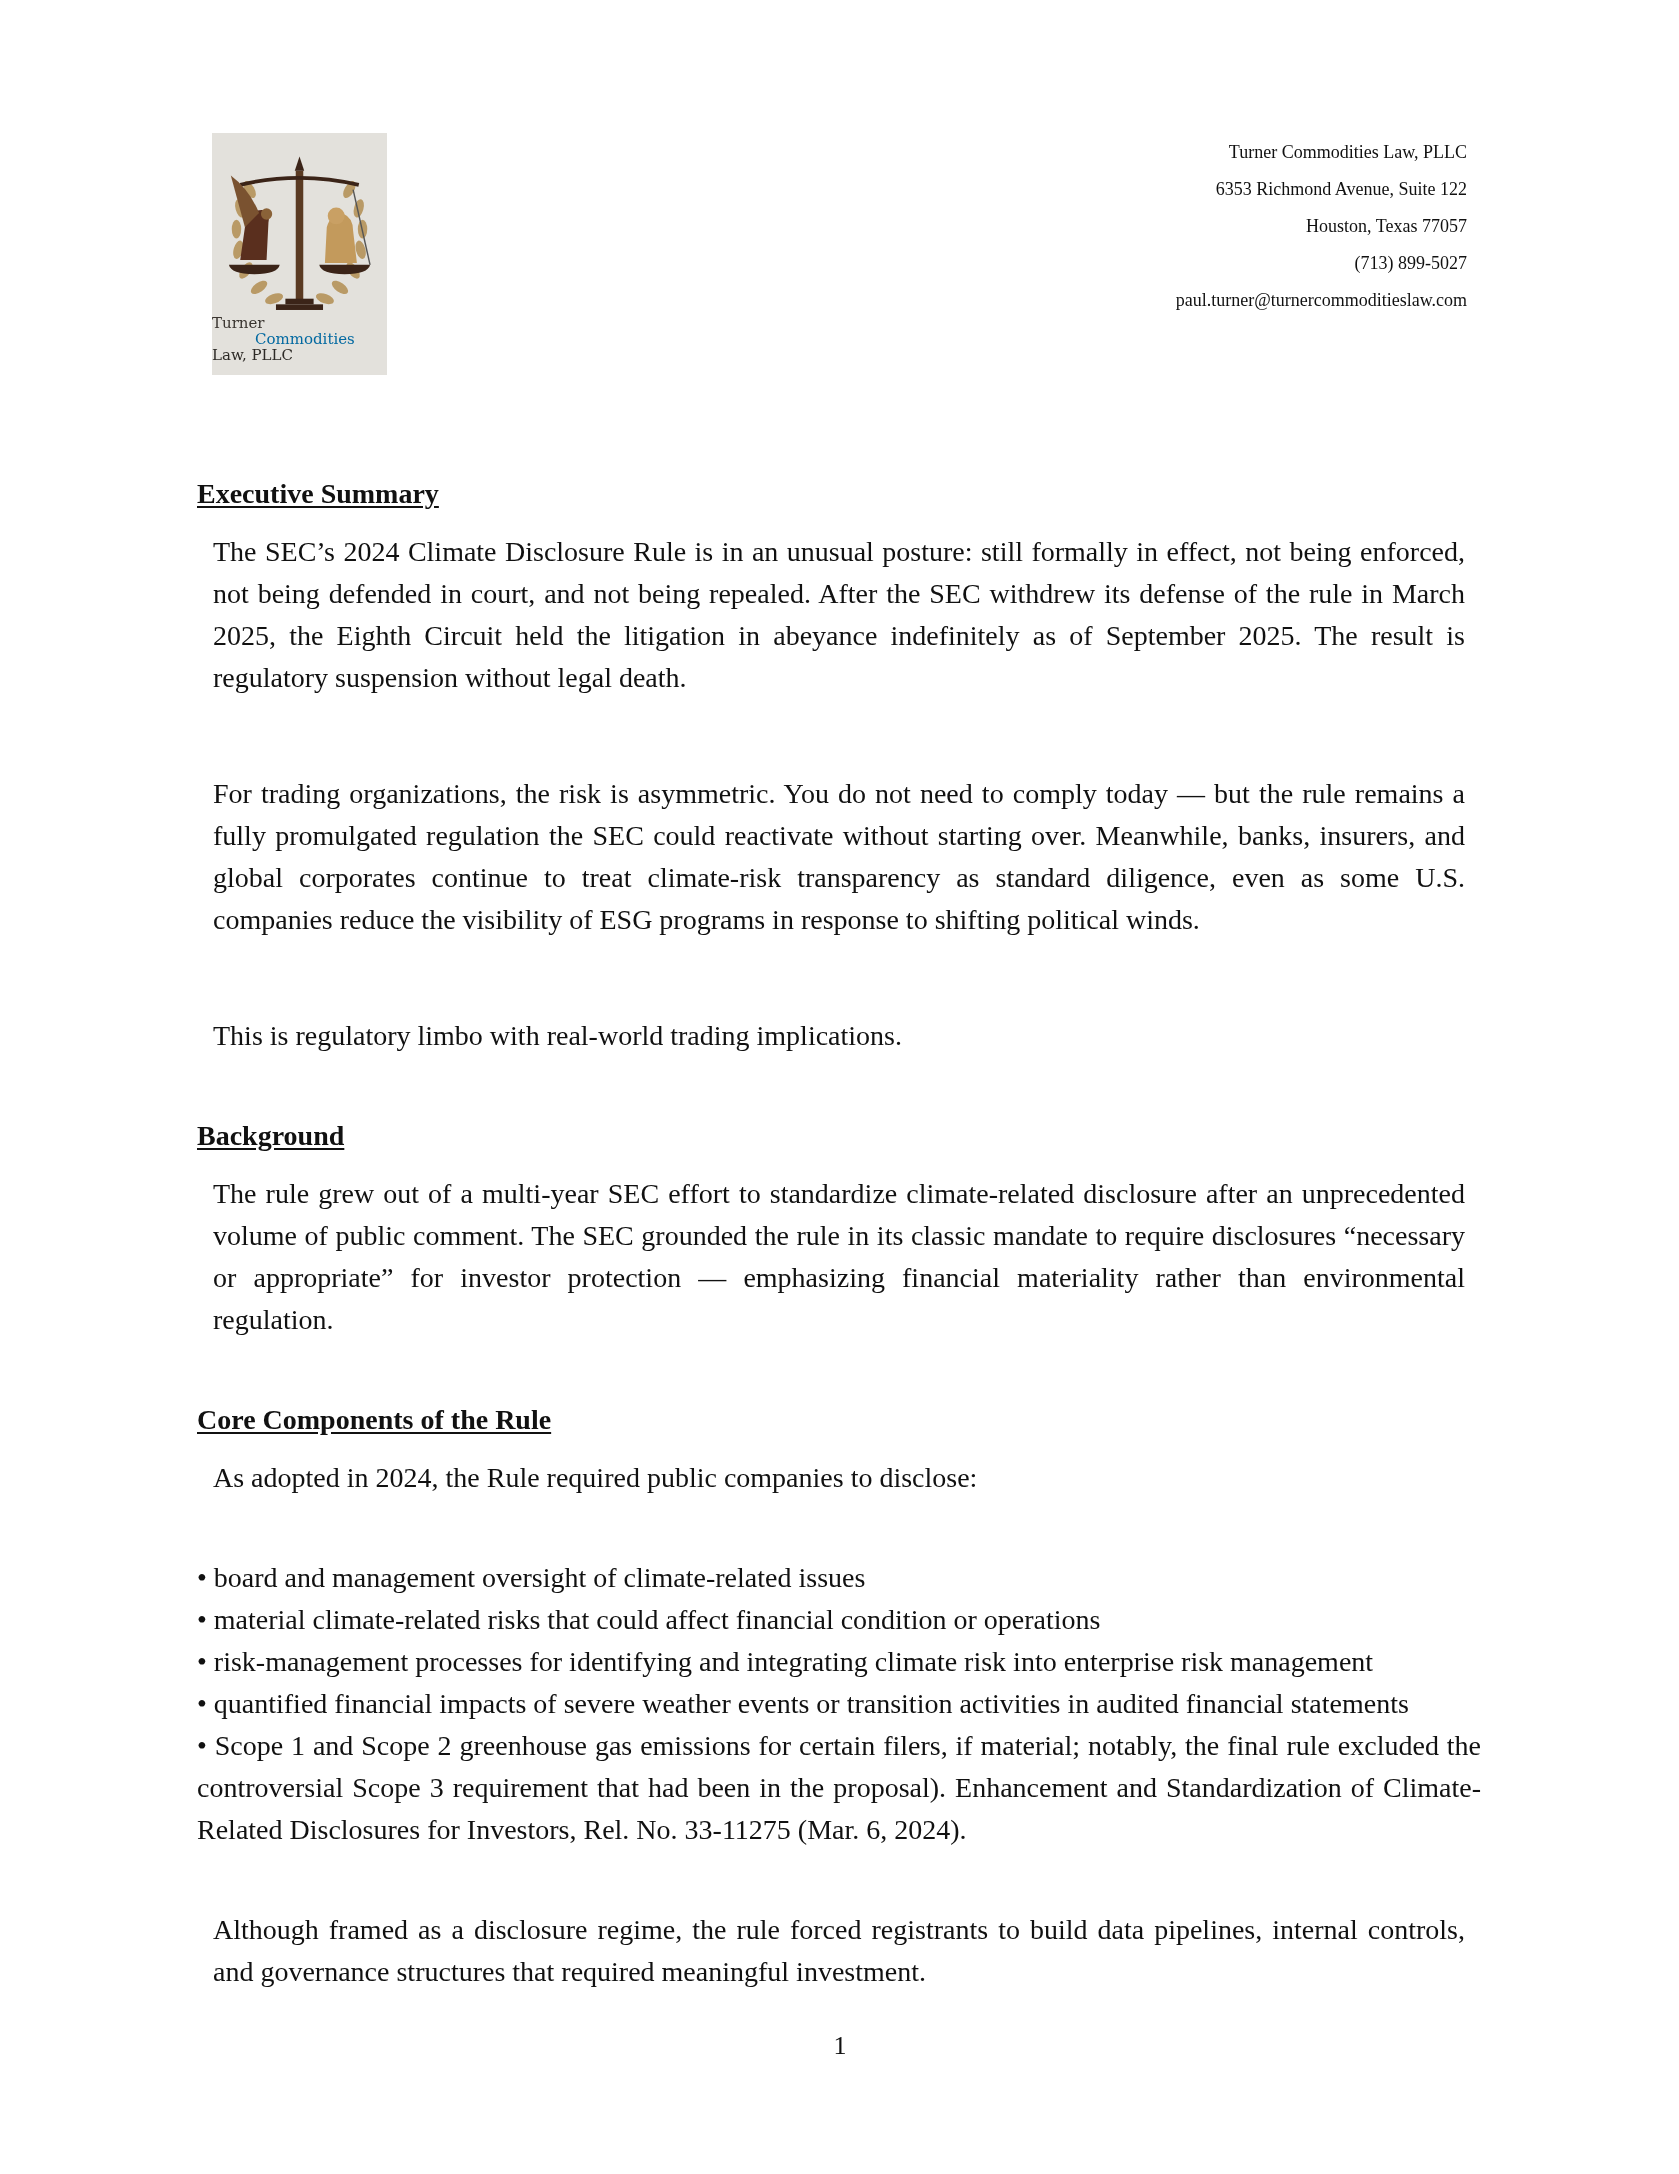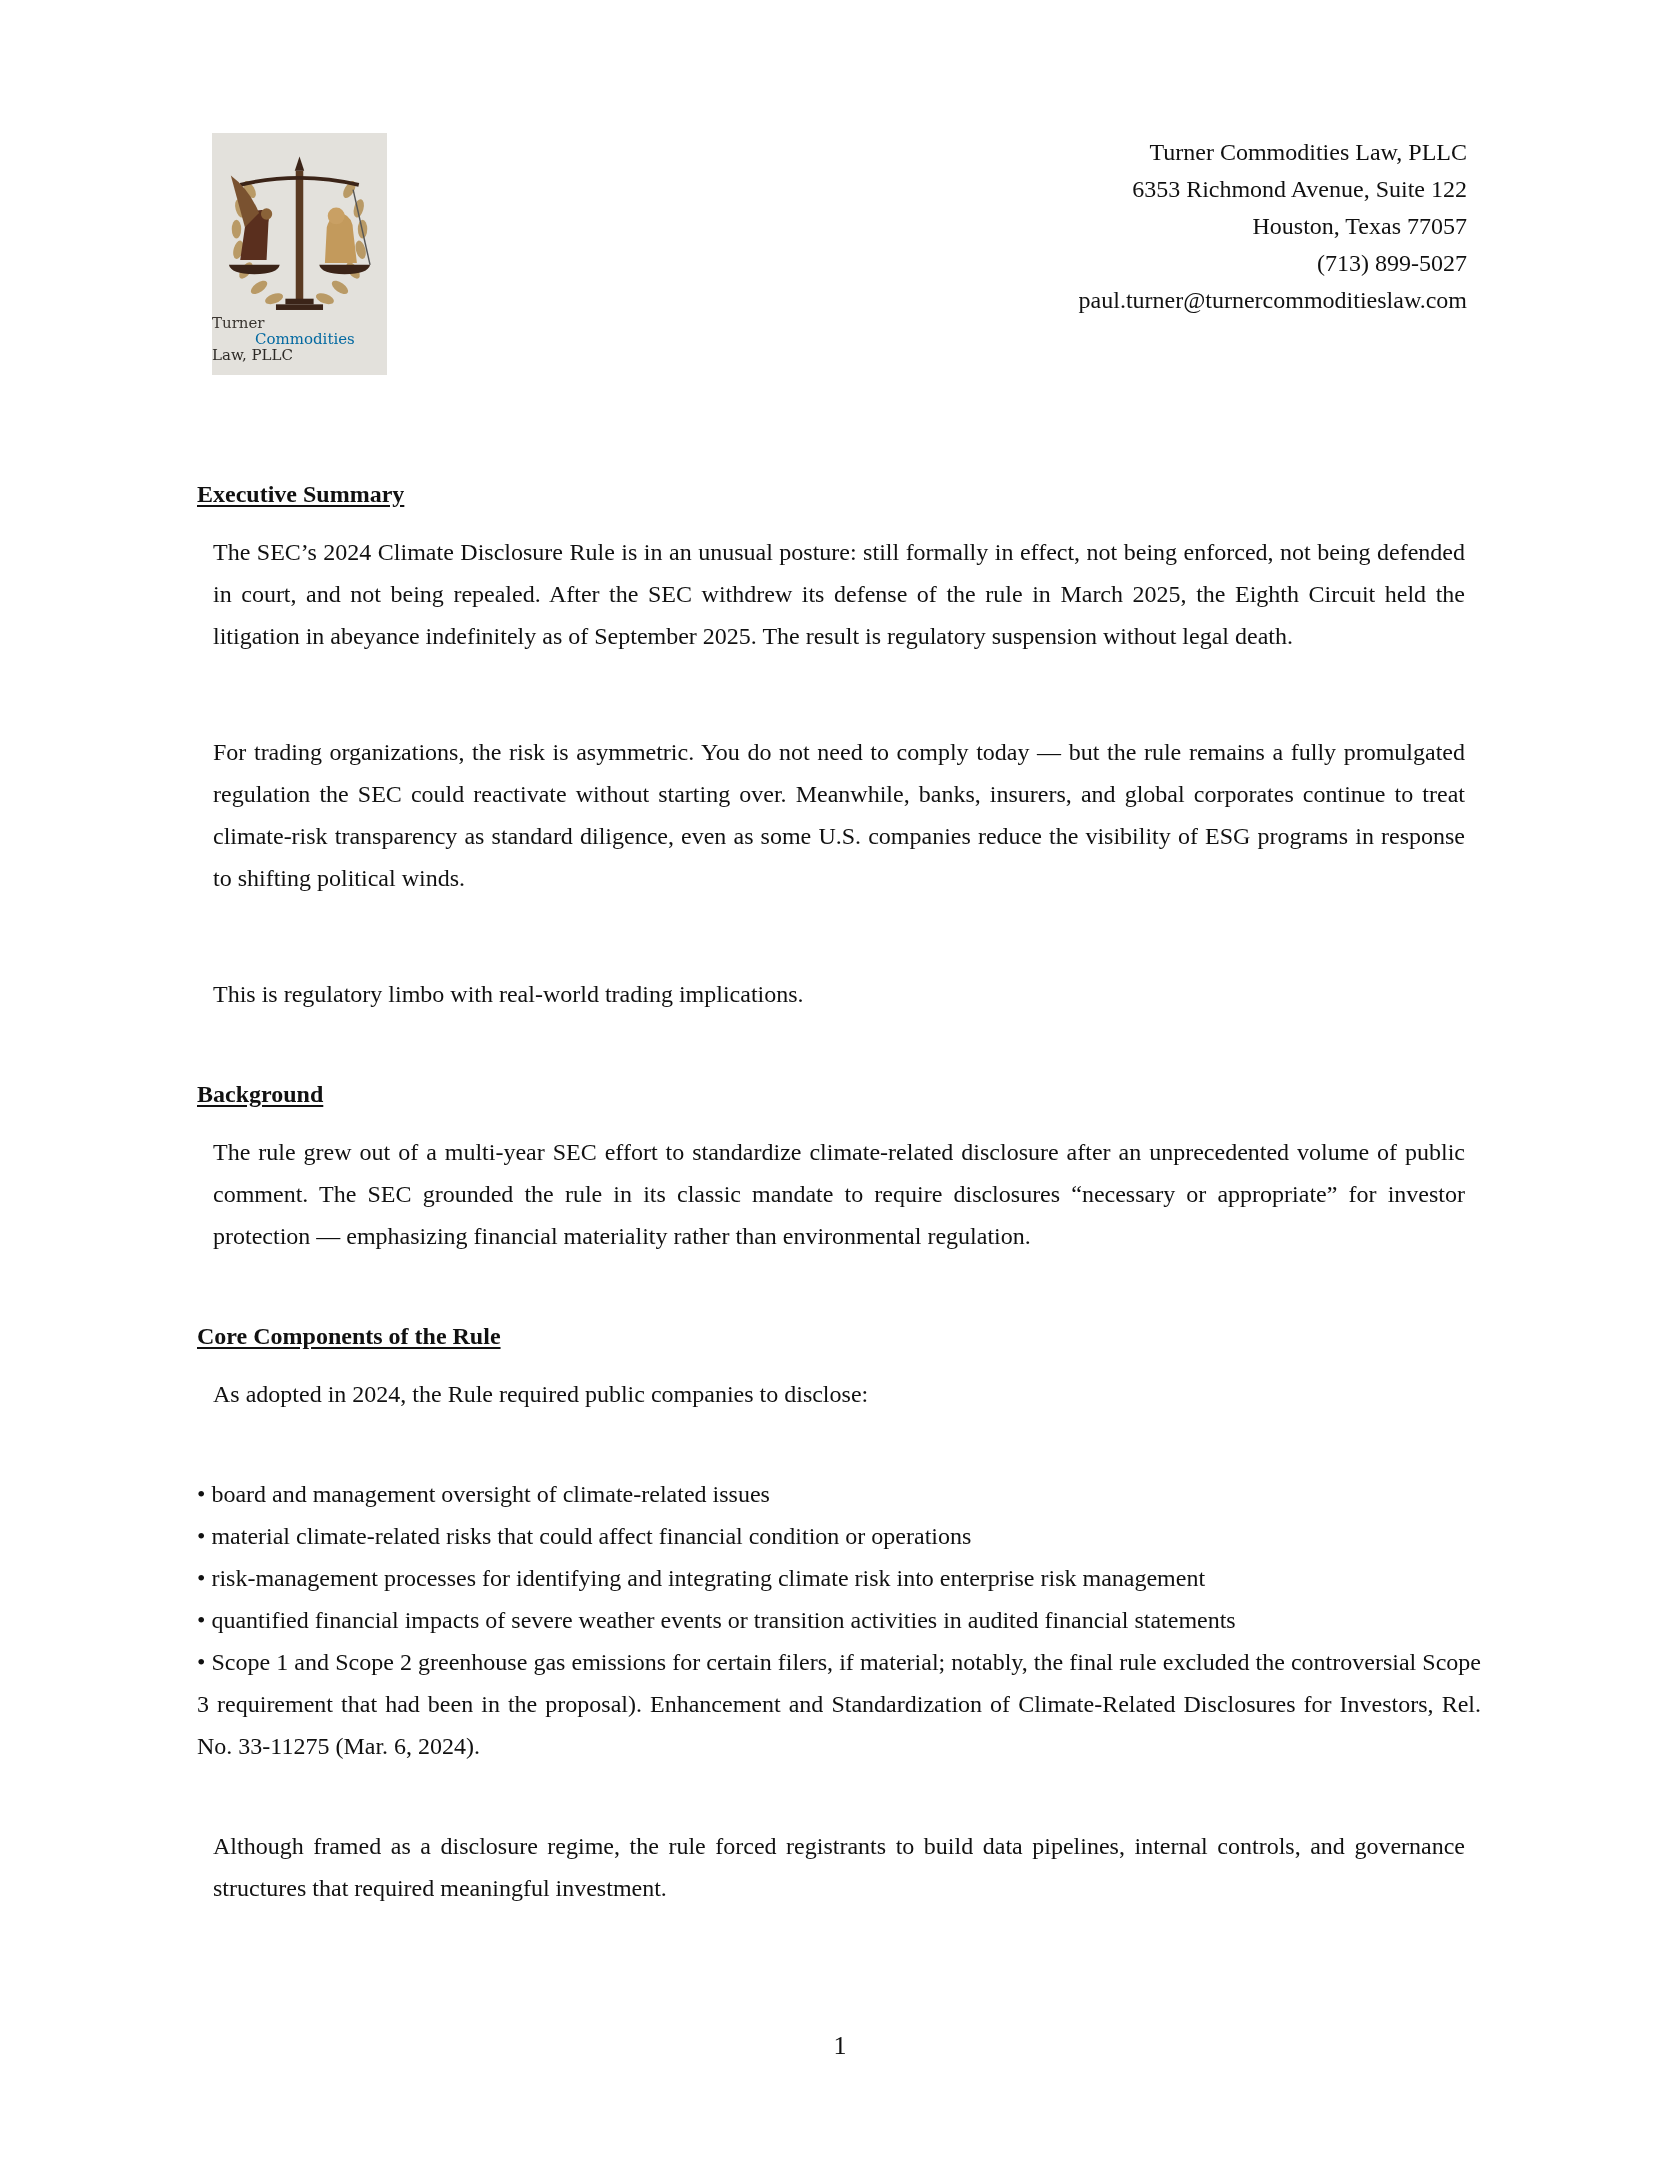--- a/index.html
+++ b/index.html
@@ -46,34 +46,34 @@
     .logo-text .l2 { color: #0369a1; margin-left: 43px; }
     .logo-text .l3 { color: #2d2a26; }
 
     
     .letterhead {
       position: absolute;
       right: 213px;
       top: 134px;
       text-align: right;
       font-family: "Liberation Serif", serif;
-      font-size: 24px;
+      font-size: 18px;
       line-height: 37px;
       color: #111;
     }
     .letterhead div { white-space: nowrap; }
 
     
     .content {
       position: absolute;
       left: 197px;
       top: 473px;
       width: 1284px;
       font-family: "Liberation Serif", serif;
-      font-size: 24px;
+      font-size: 28px;
       line-height: 42px;
       color: #111;
     }
     .heading {
       font-weight: bold;
       text-decoration: underline;
       text-underline-offset: 2.8px;
       margin: 0;
     }
     .para {

